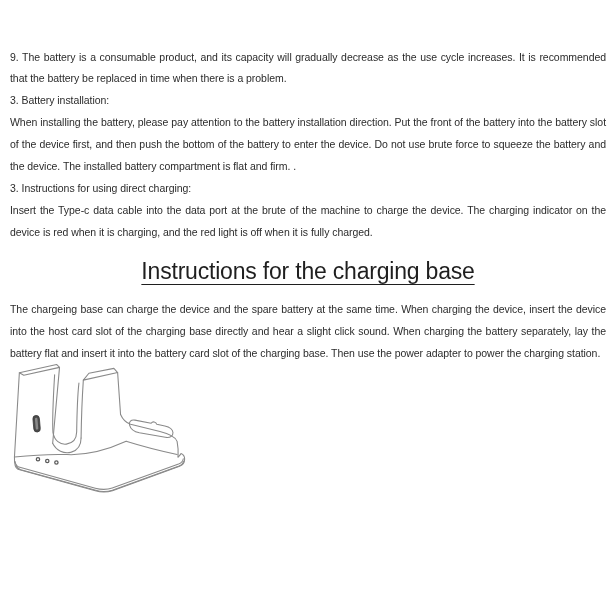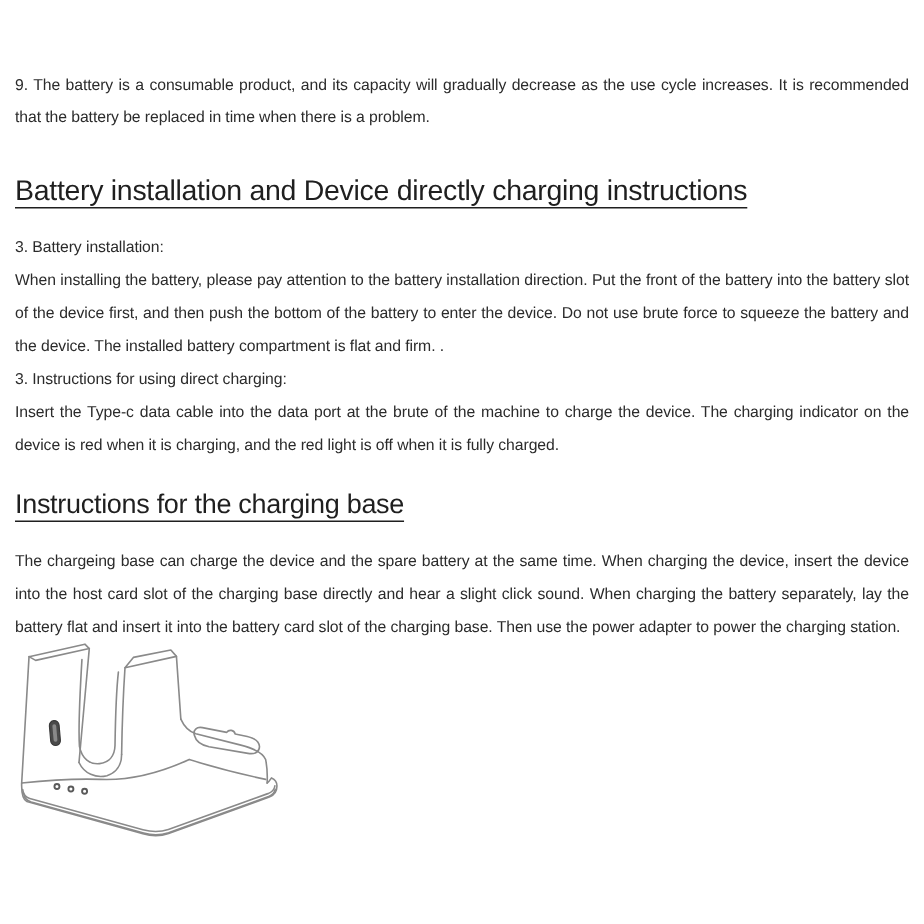--- a/index.html
+++ b/index.html
@@ -24,35 +24,34 @@
   p.intro { line-height: 21px; }
   h1.section-heading {
     font-weight: 400;
     color: #1f1f1f;
     text-decoration: underline;
     text-decoration-thickness: 1.2px;
     text-underline-offset: 5px;
     letter-spacing: -0.2px;
   }
   h1.heading-a { font-size: 19px; line-height: 24px; margin: 27px 0 14px 0; }
-  h1.heading-b { font-size: 18px; line-height: 26px; margin: 15px 0 14px 0; }
+  h1.heading-b { font-size: 23px; line-height: 26px; margin: 15px 0 14px 0; text-align: center; }
   figure.figure-wrap {
     margin: -2px 0 0 1px;
     width: 200px;
   }
   svg { display: block; }
 </style>
 </head>
 <body>
 
 <div class="page">
 
   <p class="body-text intro">9. The battery is a consumable product, and its capacity will gradually decrease as the use cycle increases. It is recommended that the battery be replaced in time when there is a problem.</p>
 
-  <h1 class="section-heading heading-a">Battery installation and Device directly charging instructions</h1>
 
   <p class="body-text">3. Battery installation:</p>
   <p class="body-text">When installing the battery, please pay attention to the battery installation direction. Put the front of the battery into the battery slot of the device first, and then push the bottom of the battery to enter the device. Do not use brute force to squeeze the battery and the device. The installed battery compartment is flat and firm. .</p>
   <p class="body-text">3. Instructions for using direct charging:</p>
   <p class="body-text">Insert the Type-c data cable into the data port at the brute of the machine to charge the device. The charging indicator on the device is red when it is charging, and the red light is off when it is fully charged.</p>
 
   <h1 class="section-heading heading-b">Instructions for the charging base</h1>
 
   <p class="body-text">The chargeing base can charge the device and the spare battery at the same time. When charging the device, insert the device into the host card slot of the charging base directly and hear a slight click sound. When charging the battery separately, lay the battery flat and insert it into the battery card slot of the charging base. Then use the power adapter to power the charging station.</p>
 

